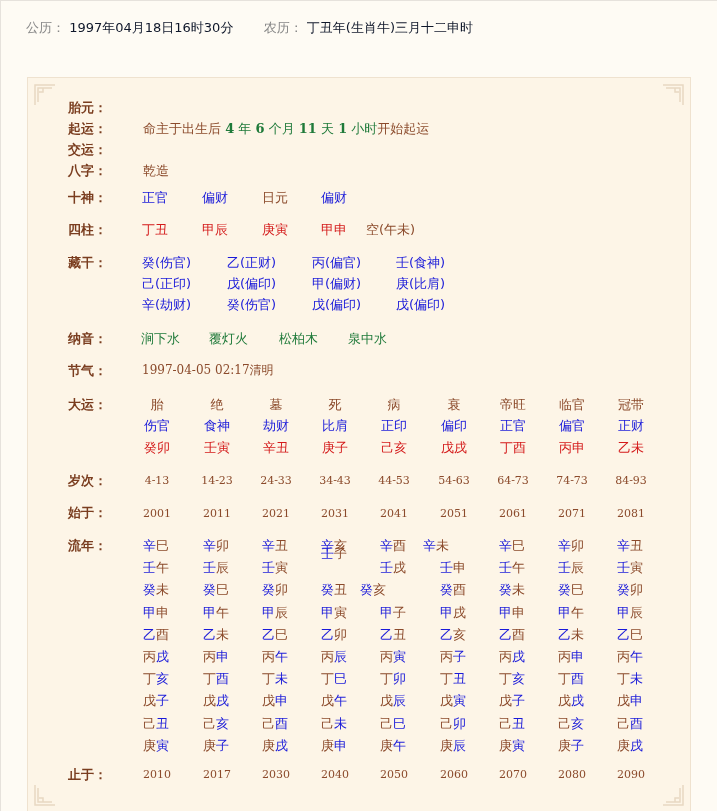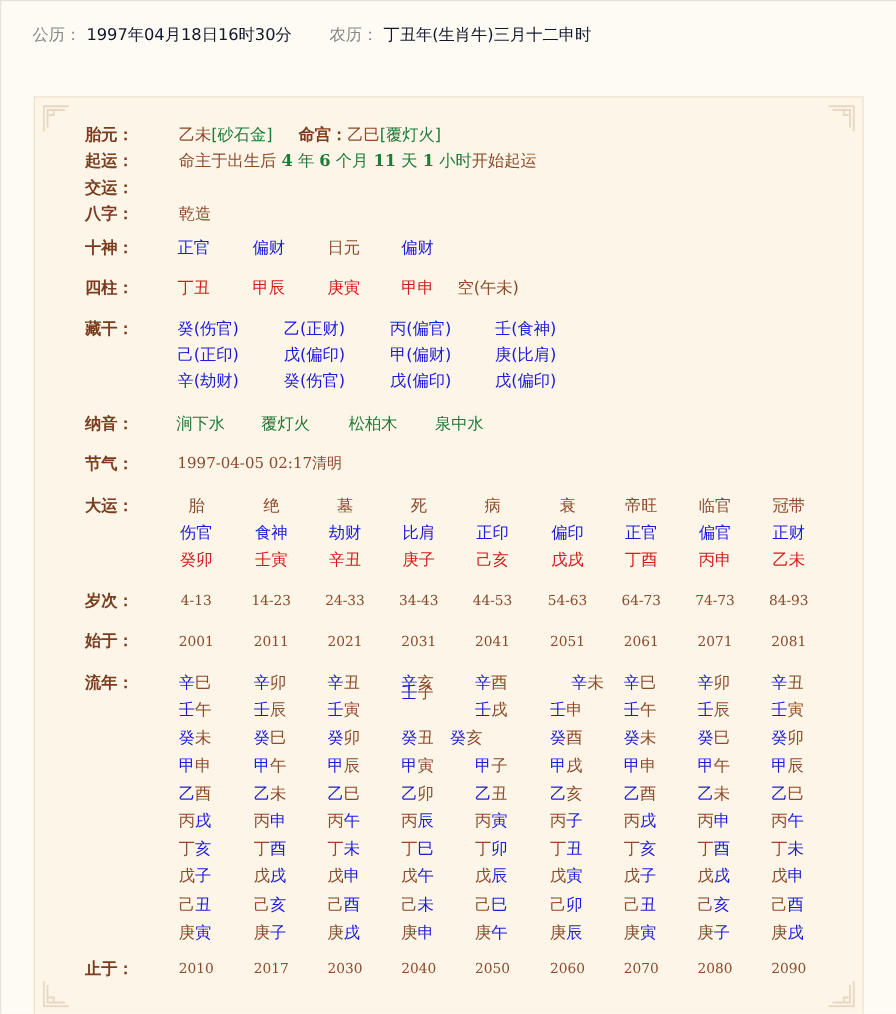--- a/index.html
+++ b/index.html
@@ -69,25 +69,20 @@
         <path d="M1 21 V1 H21 M4 18 V4 H9 V8 H5 M8 4 H18" fill="none" stroke="#e8d8c2" stroke-width="1.5"></path>
       </svg>
   </div>
   <div class="corner c-br">
     <svg width="22" height="22" viewBox="0 0 22 22">
         <path d="M1 21 V1 H21 M4 18 V4 H9 V8 H5 M8 4 H18" fill="none" stroke="#e8d8c2" stroke-width="1.5"></path>
       </svg>
   </div>
 
   <div class="abs label" style="left:40px; top:21px;">胎元：</div>
-  <div class="abs" style="left:115px; top:21px;">
-    <span class="brown">乙未</span><span class="green">[砂石金]</span>
-    &nbsp;&nbsp;&nbsp;
-    <span class="label">命宫：</span><span class="brown">乙巳</span><span class="green">[覆灯火]</span>
-  </div>
 
   <div class="abs label" style="left:40px; top:42px;">起运：</div>
   <div class="abs brown" style="left:115px; top:42px;">
     <span>命主于出生后</span>
     <span class="bold-green">4</span>
     <span class="green">年</span>
     <span class="bold-green">6</span>
     <span class="green">个月</span>
     <span class="bold-green">11</span>
     <span class="green">天</span>
@@ -238,21 +233,21 @@
       <div class="ln-cell" style="left: 352px; top: 459px;"><span style="color: rgb(26, 26, 217);">辛</span><span style="color: rgb(139, 74, 43);">酉</span></div>
       <div class="ln-cell" style="left: 352px; top: 481.2px;"><span style="color: rgb(26, 26, 217);">壬</span><span style="color: rgb(139, 74, 43);">戌</span></div>
       <div class="ln-cell" style="left: 332px; top: 503.4px;"><span style="color: rgb(26, 26, 217);">癸</span><span style="color: rgb(139, 74, 43);">亥</span></div>
       <div class="ln-cell" style="left: 352px; top: 525.6px;"><span style="color: rgb(26, 26, 217);">甲</span><span style="color: rgb(139, 74, 43);">子</span></div>
       <div class="ln-cell" style="left: 352px; top: 547.8px;"><span style="color: rgb(26, 26, 217);">乙</span><span style="color: rgb(139, 74, 43);">丑</span></div>
       <div class="ln-cell" style="left: 352px; top: 570px;"><span style="color: rgb(139, 74, 43);">丙</span><span style="color: rgb(26, 26, 217);">寅</span></div>
       <div class="ln-cell" style="left: 352px; top: 592.2px;"><span style="color: rgb(139, 74, 43);">丁</span><span style="color: rgb(26, 26, 217);">卯</span></div>
       <div class="ln-cell" style="left: 352px; top: 614.4px;"><span style="color: rgb(139, 74, 43);">戊</span><span style="color: rgb(26, 26, 217);">辰</span></div>
       <div class="ln-cell" style="left: 352px; top: 636.6px;"><span style="color: rgb(139, 74, 43);">己</span><span style="color: rgb(26, 26, 217);">巳</span></div>
       <div class="ln-cell" style="left: 352px; top: 658.8px;"><span style="color: rgb(139, 74, 43);">庚</span><span style="color: rgb(26, 26, 217);">午</span></div>
-      <div class="ln-cell" style="left: 429px; top: 459px;"><span style="color: rgb(26, 26, 217);">辛</span><span style="color: rgb(139, 74, 43);">未</span></div>
+      <div class="ln-cell" style="left: 395px; top: 459px;"><span style="color: rgb(26, 26, 217);">辛</span><span style="color: rgb(139, 74, 43);">未</span></div>
       <div class="ln-cell" style="left: 412px; top: 481.2px;"><span style="color: rgb(26, 26, 217);">壬</span><span style="color: rgb(139, 74, 43);">申</span></div>
       <div class="ln-cell" style="left: 412px; top: 503.4px;"><span style="color: rgb(26, 26, 217);">癸</span><span style="color: rgb(139, 74, 43);">酉</span></div>
       <div class="ln-cell" style="left: 412px; top: 525.6px;"><span style="color: rgb(26, 26, 217);">甲</span><span style="color: rgb(139, 74, 43);">戌</span></div>
       <div class="ln-cell" style="left: 412px; top: 547.8px;"><span style="color: rgb(26, 26, 217);">乙</span><span style="color: rgb(139, 74, 43);">亥</span></div>
       <div class="ln-cell" style="left: 412px; top: 570px;"><span style="color: rgb(139, 74, 43);">丙</span><span style="color: rgb(26, 26, 217);">子</span></div>
       <div class="ln-cell" style="left: 412px; top: 592.2px;"><span style="color: rgb(139, 74, 43);">丁</span><span style="color: rgb(26, 26, 217);">丑</span></div>
       <div class="ln-cell" style="left: 412px; top: 614.4px;"><span style="color: rgb(139, 74, 43);">戊</span><span style="color: rgb(26, 26, 217);">寅</span></div>
       <div class="ln-cell" style="left: 412px; top: 636.6px;"><span style="color: rgb(139, 74, 43);">己</span><span style="color: rgb(26, 26, 217);">卯</span></div>
       <div class="ln-cell" style="left: 412px; top: 658.8px;"><span style="color: rgb(139, 74, 43);">庚</span><span style="color: rgb(26, 26, 217);">辰</span></div>
       <div class="ln-cell" style="left: 471px; top: 459px;"><span style="color: rgb(26, 26, 217);">辛</span><span style="color: rgb(139, 74, 43);">巳</span></div>

